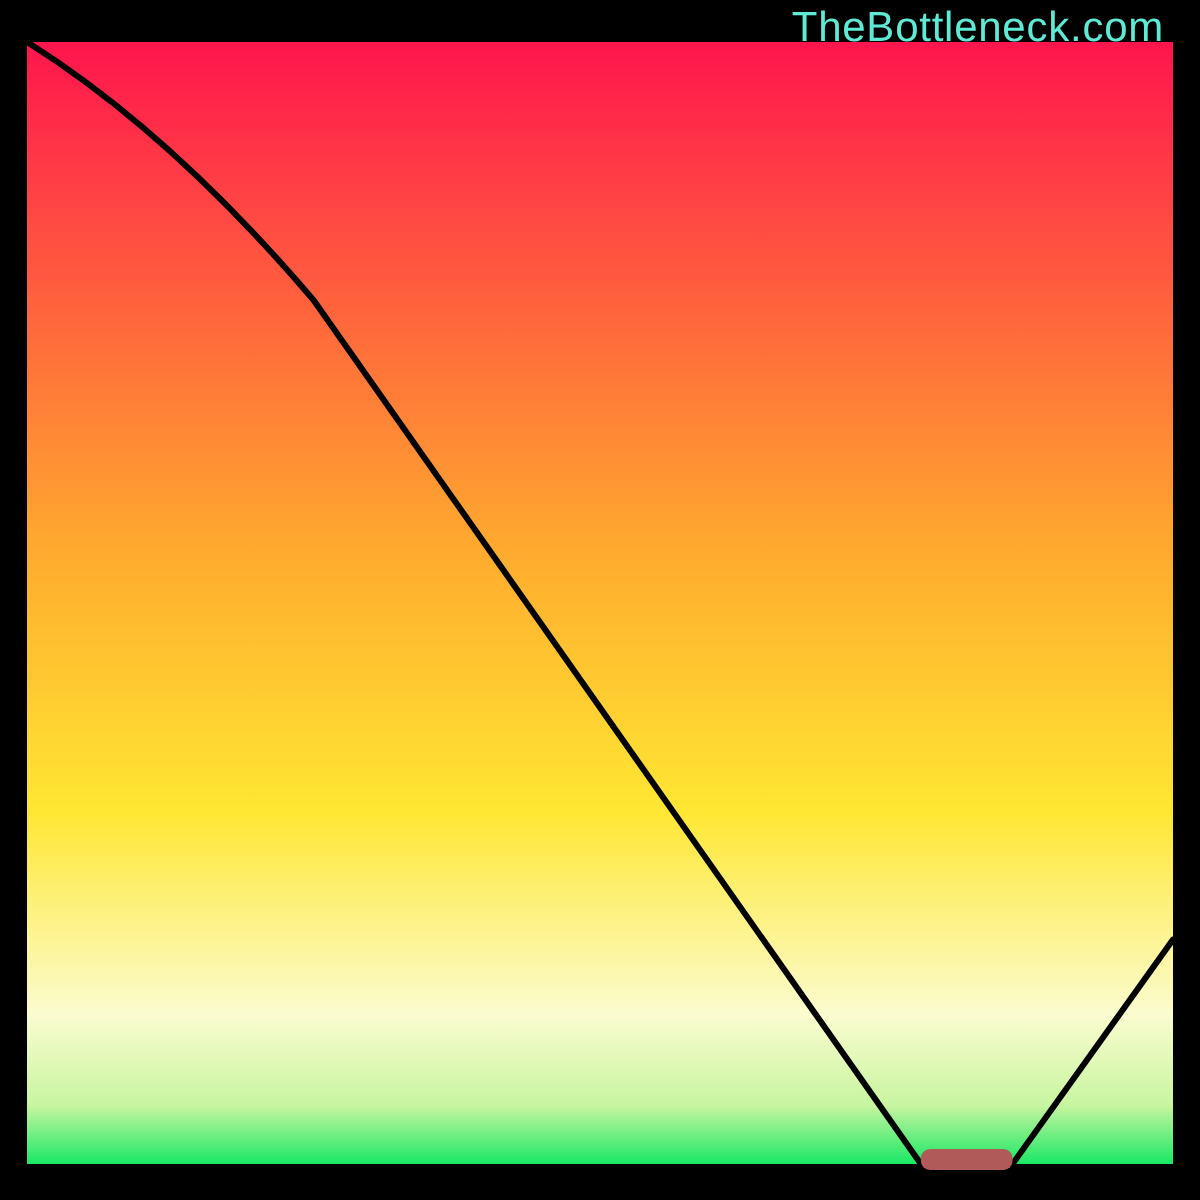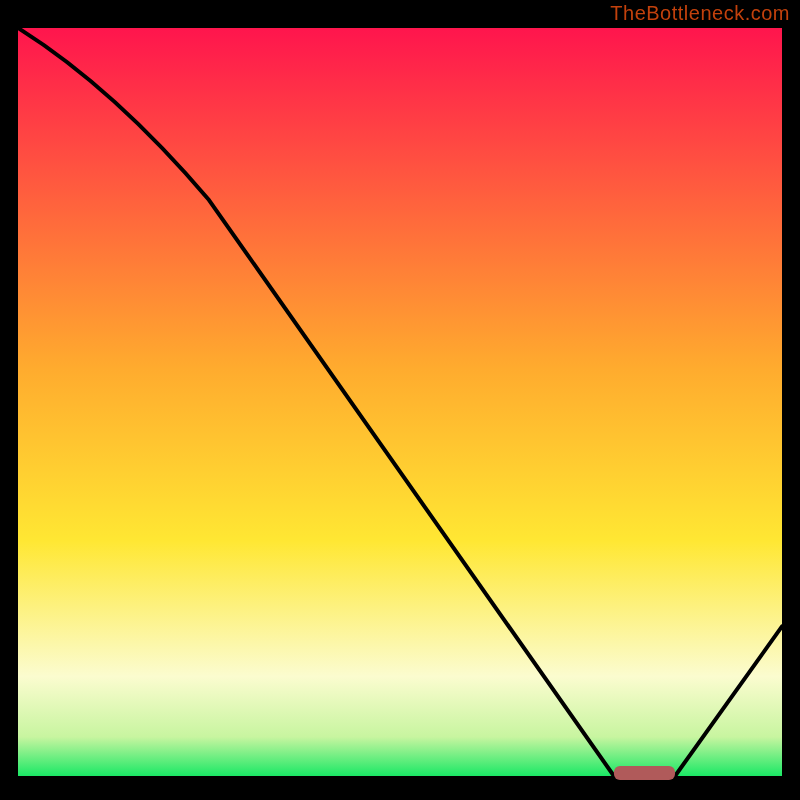--- a/index.html
+++ b/index.html
@@ -13,23 +13,23 @@
   }
   .outer {
     position: relative;
     width: 800px;
     height: 800px;
     background: #000;
   }
   .watermark {
     position: absolute;
     top: 2px;
-    right: 10px;
-    color: #c2410c;
-    font-size: 20px;
+    right: 24px;
+    color: #5eead4;
+    font-size: 28px;
     font-weight: 500;
     letter-spacing: 0.5px;
     z-index: 10;
   }
   .plot-frame {
     position: absolute;
     left: 18px;
     top: 28px;
     width: 764px;
     height: 754px;

